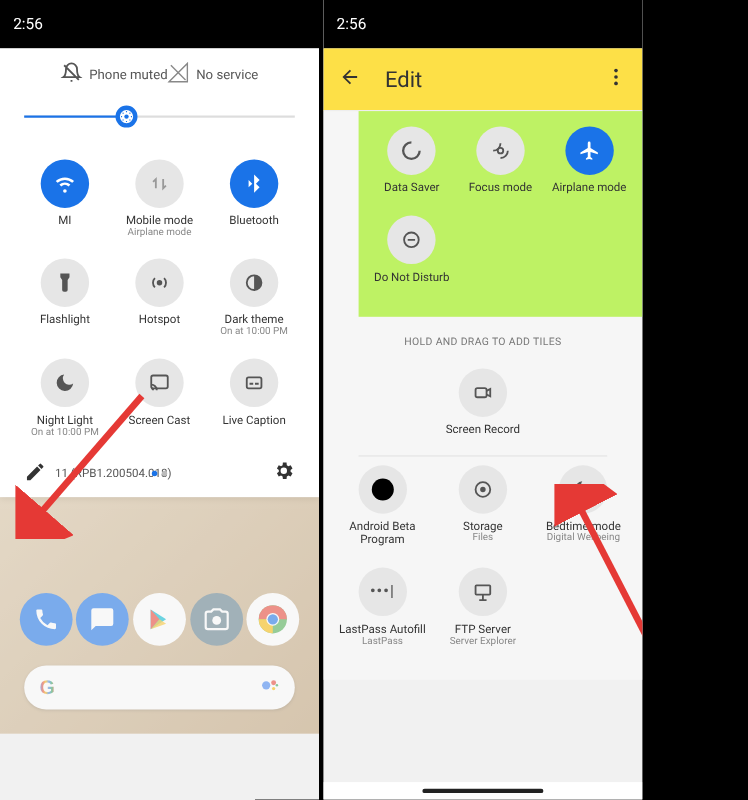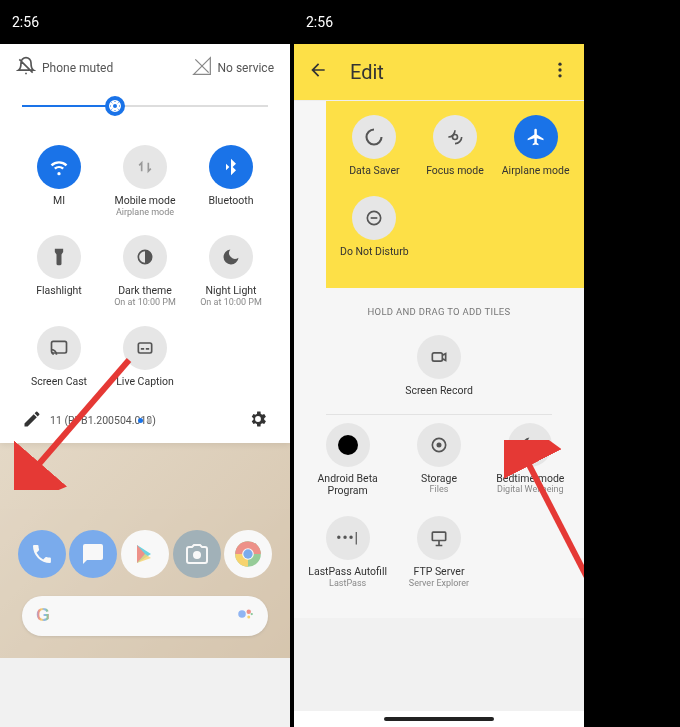--- a/index.html
+++ b/index.html
@@ -1,21 +1,21 @@
 <!DOCTYPE html>
 <html><head>
 <meta charset="utf-8">
 <style>
 * { margin: 0; padding: 0; box-sizing: border-box; font-family: Roboto, Arial, sans-serif; }
 body { width: 680px; height: 727px; background: #000; display: flex; overflow: hidden; }
 .screen { width: 290px; height: 727px; position: relative; background: #f1f1f1; overflow: hidden; }
 .screen-left { margin-right: 4px; }
 .status-bar { height: 44px; background: #000; color: #fff; display: flex; align-items: center; padding: 0 12px; font-size: 14px; }
 .qs-panel { background: #fff; margin: 0; padding: 8px 16px 0 16px; position: relative; box-shadow: 0 2px 6px rgba(0,0,0,0.15); }
-.qs-top-row { display: flex; align-items: center; justify-content: space-between; font-size: 12px; color: #555; padding: 4px 0 12px 0; }
+.qs-top-row { display: flex; align-items: center; justify-content: center; font-size: 12px; color: #555; padding: 4px 0 12px 0; }
 .qs-top-row .left, .qs-top-row .right { display: flex; align-items: center; gap: 6px; }
 .brightness { position: relative; height: 30px; margin: 0 6px 20px 6px; }
 .track { position: absolute; top: 50%; left: 0; right: 0; height: 2px; background: #ddd; transform: translateY(-50%); }
 .fill { position: absolute; top: 50%; left: 0; height: 2px; background: #1a73e8; transform: translateY(-50%); }
 .thumb { position: absolute; top: 50%; width: 20px; height: 20px; border-radius: 50%; background: #fff; border: 4px solid #1a73e8; transform: translate(-50%, -50%); }
 .tiles { display: grid; grid-template-columns: repeat(3, 1fr); gap: 10px 0; padding-bottom: 8px; }
 .tile { display: flex; flex-direction: column; align-items: center; justify-content: flex-start; text-align: center; padding: 4px; }
 .tile-circle { width: 44px; height: 44px; border-radius: 50%; background: #e6e6e6; display: flex; align-items: center; justify-content: center; margin-bottom: 6px; color: #555; }
 .tile-circle.on { background: #1a73e8; color: #fff; }
 .tile-label { font-size: 10.5px; color: #333; line-height: 1.2; }
@@ -26,21 +26,21 @@
 .dot { width: 5px; height: 5px; border-radius: 50%; background: #1a73e8; }
 .dot.off { background: #bbb; }
 .home-area { position: relative; flex: 1; background: linear-gradient(135deg, #d9c4a3 0%, #c0a278 100%); opacity: 0.55; }
 .dock { position: absolute; bottom: 80px; left: 0; right: 0; display: flex; justify-content: space-around; padding: 0 16px; }
 .dock-icon { width: 48px; height: 48px; border-radius: 50%; display: flex; align-items: center; justify-content: center; font-size: 22px; color: #fff; }
 .search-bar { position: absolute; bottom: 22px; left: 22px; right: 22px; height: 40px; background: #fff; border-radius: 22px; display: flex; align-items: center; padding: 0 14px; box-shadow: 0 1px 3px rgba(0,0,0,0.2); }
 .edit-header { background: #fde047; display: flex; align-items: flex-start; padding: 16px 14px; border-bottom: 1px solid #eee; }
 .edit-title { font-size: 20px; font-weight: 400; color: #333; margin-left: 22px; flex: 1; }
 .edit-panel { background: #f6f6f6; }
 .edit-section { padding: 10px 8px 18px 8px; }
-.edit-section.light { background: #fde047; margin-left: 32px; }
+.edit-section.light { background: #bef264; margin-left: 32px; }
 .section-label { text-align: center; font-size: 9.5px; letter-spacing: 0.3px; color: #777; padding: 18px 0 4px 0; }
 .arrow-red { position: absolute; pointer-events: none; }
 svg.icon { width: 20px; height: 20px; }
 .divider { height: 1px; background: #e2e2e2; margin: 4px 24px; }
 .nav-bar { position: absolute; bottom: 0; left: 0; right: 0; height: 16px; background: #fff; display:flex; align-items:center; justify-content:center;}
 .nav-pill { width:110px; height:4px; border-radius:2px; background:#222;}
 </style>
 </head>
 <body>
 
@@ -109,20 +109,29 @@
         <div class="tile-label">Bluetooth</div>
       </div>
 
       <div class="tile">
         <div class="tile-circle">
             <svg class="icon" viewBox="0 0 24 24" fill="#555">
               <path d="M7 2h10v4l-2 3v11a2 2 0 01-2 2h-2a2 2 0 01-2-2V9L7 6V2z"></path>
             </svg>
           </div>
         <div class="tile-label">Flashlight</div>
+      </div>
+      <div class="tile">
+        <div class="tile-circle">
+            <svg class="icon" viewBox="0 0 24 24" stroke="#555" fill="none" stroke-width="2">
+              <circle cx="12" cy="12" r="2" fill="#555"></circle>
+              <path d="M7 17a7 7 0 010-10M17 7a7 7 0 010 10"></path>
+            </svg>
+          </div>
+        <div class="tile-label">Hotspot</div>
       </div>
       <div class="tile">
         <div class="tile-circle">
             <svg class="icon" viewBox="0 0 24 24">
               <circle cx="12" cy="12" r="8" fill="none" stroke="#555" stroke-width="2"></circle>
               <path d="M12 4a8 8 0 010 16V4z" fill="#555"></path>
             </svg>
           </div>
         <div class="tile-label">Dark theme</div>
         <div class="tile-sub">On at 10:00 PM</div>

